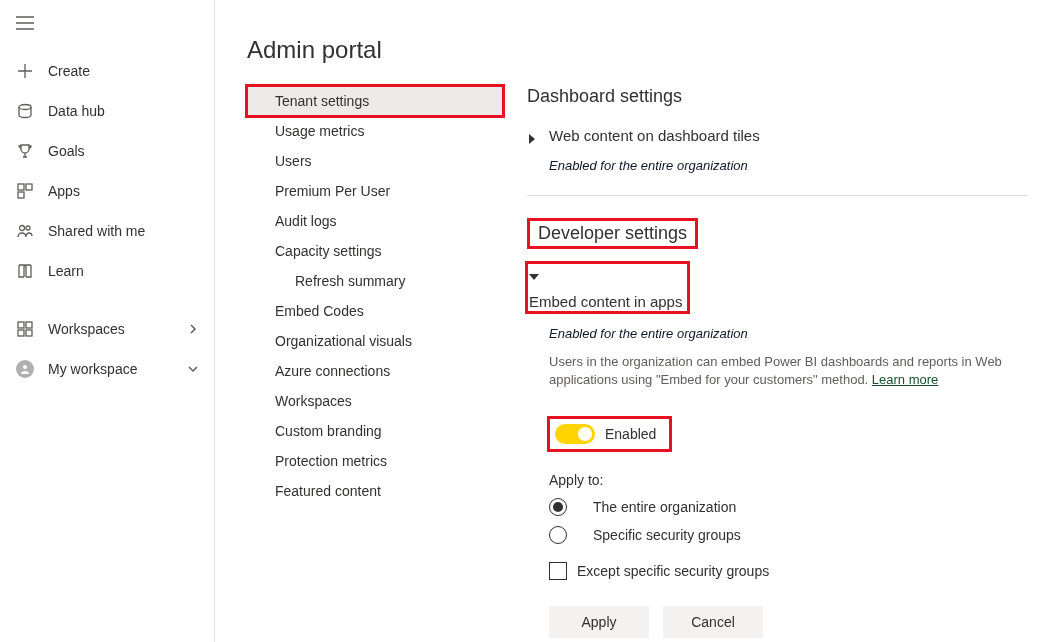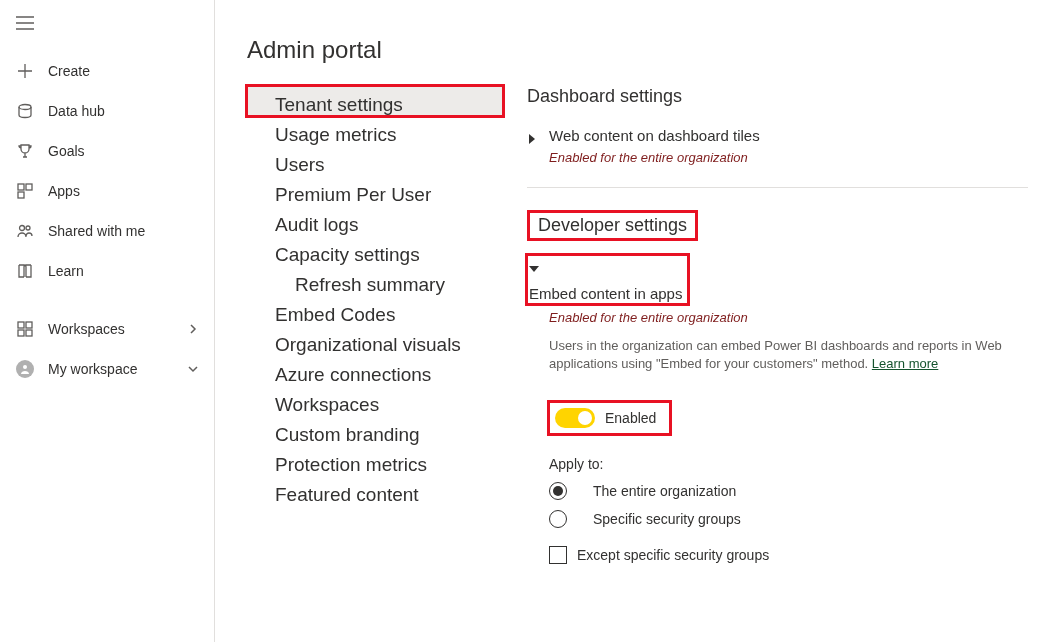--- a/index.html
+++ b/index.html
@@ -47,37 +47,37 @@
   
   .main { flex:1; padding: 36px 10px 0 32px; overflow:hidden; }
   .page-title { font-size: 24px; font-weight: 400; margin: 0 0 22px 0; }
   .columns { display:flex; gap: 24px; }
 
   
   .settings-list { width: 256px; }
   .settings-item {
     height: 30px;
     display:flex;
-    align-items:flex-end;
+    align-items:center;
     padding: 0 14px 0 28px;
     cursor:pointer;
-    font-size:19px;
+    font-size:14px;
     color:#323130;
   }
   .settings-item.selected { background:#edebe9; }
   .settings-sub { padding-left: 48px; }
 
   
   .detail { flex:1; padding-right:10px; }
   .section-heading { font-size:18px; font-weight:400; margin: 0 0 20px 0; }
   .coll-row { display:flex; align-items:flex-start; gap:8px; }
   .coll-caret { width:14px; margin-top:4px; color:#323130; }
   .coll-body { flex:1; }
   .coll-title { font-size:15px; color:#323130; }
-  .subtext { font-style: italic; color:#7f1d1d; font-size:13px; margin-top:6px; }
+  .subtext { font-style: italic; color:#0f172a; font-size:13px; margin-top:14px; }
   .desc { font-size:13px; color:#605e5c; margin-top:12px; line-height:1.4; }
   .desc a { color:#14532d; text-decoration:underline; cursor:pointer; }
   hr.sep { border:none; border-top:1px solid #e1dfdd; margin: 22px 0 22px 0; }
 
   
   .toggle-row { display:flex; align-items:center; gap:10px; margin-top:16px; }
   .toggle {
     width:40px; height:20px; border-radius:10px; background:#ffd400;
     position:relative; cursor:pointer;
   }
@@ -312,18 +312,22 @@
           </div>
           <div class="radio-row">
             <span class="radio"></span>
             <span>Specific security groups</span>
           </div>
           <div class="check-row">
             <span class="checkbox"></span>
             <span>Except specific security groups</span>
           </div>
 
+          <div class="btnrow">
+            <button class="btn">Apply</button>
+            <button class="btn">Cancel</button>
+          </div>
         </div>
 
       </div>
     </div>
   </div>
 </div>
 
 </body></html>

